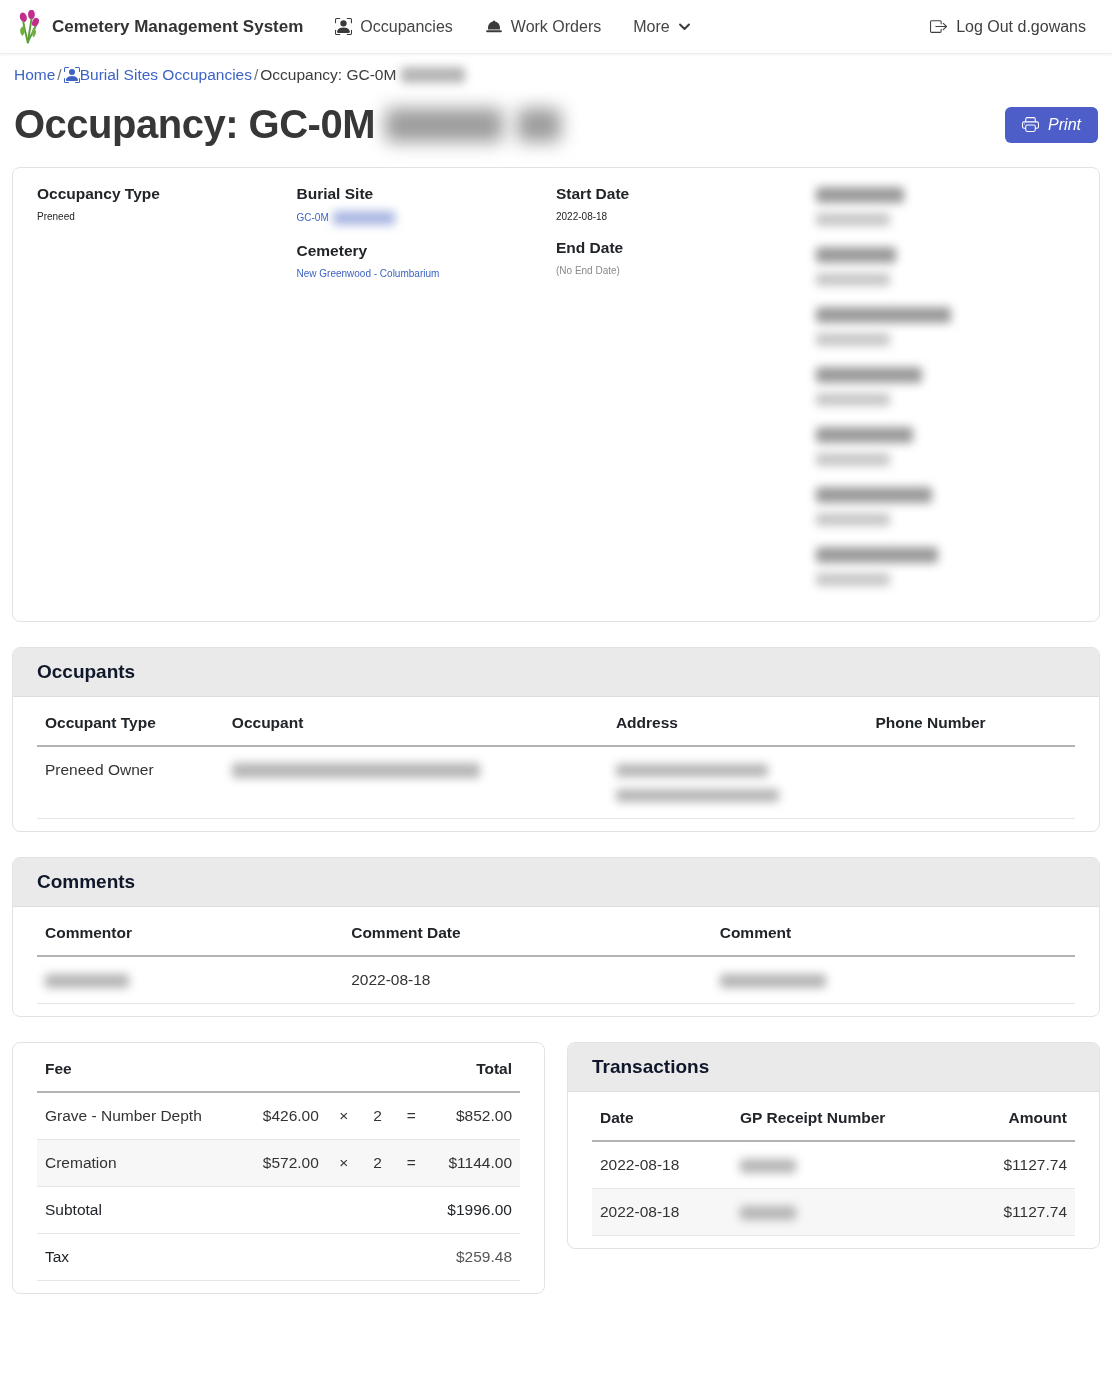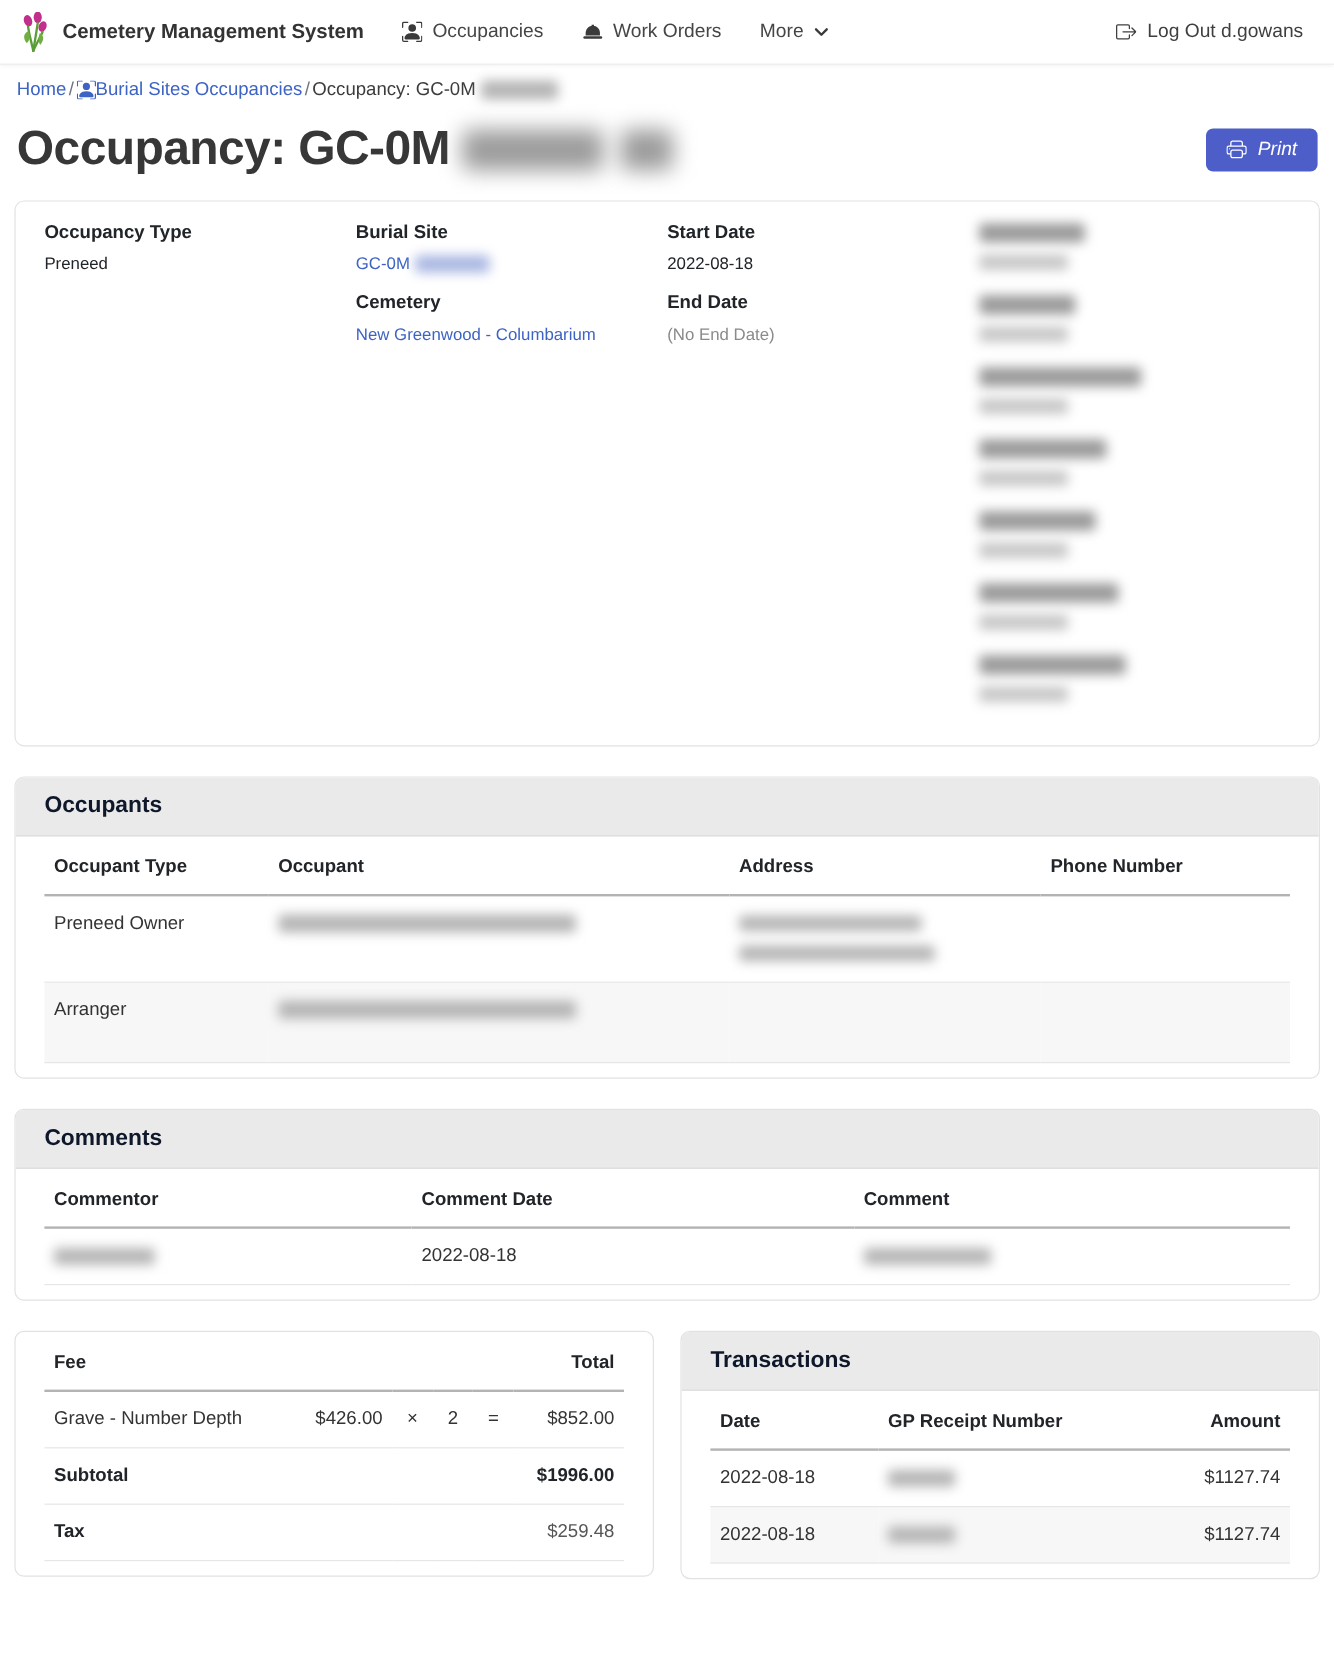--- a/index.html
+++ b/index.html
@@ -30,31 +30,31 @@
     border-radius:6px; padding:9px 17px; font-size:16px; font-family:inherit; cursor:pointer;font-style:italic; }
   
   .card { border:1px solid #e2e2e2; border-radius:8px; margin:0 12px 25px; background:#fff; overflow:hidden; }
   .card-header { background:#eaeaea; padding:13px 24px; font-size:19px; font-weight:700; color:#0f172a;
     border-bottom:1px solid #ddd; }
   .card-body { padding:2px 24px 12px; }
   
   .details-grid { display:grid; grid-template-columns:repeat(4,1fr); padding:17px 24px 16px; }
   .fgroup { margin-bottom:17px; }
   .flabel { font-weight:700; font-size:15.5px; color:#212529; margin-bottom:8px; }
-  .fvalue { font-size:14px; color:#212529; }
+  .fvalue { font-size:10px; color:#212529; }
   .muted { color:#8a8a8a; }
   
   table { width:100%; border-collapse:collapse; font-size:15.5px; }
   th { text-align:left; font-weight:700; color:#212529; padding:15px 8px 13px; border-bottom:2px solid #b3b3b3; }
   td { padding:14px 8px; border-bottom:1px solid #e6e6e6; vertical-align:top; color:#333; }
   tr.striped td { background:#f7f7f7; }
   tr:last-child td { border-bottom:1px solid #e6e6e6; }
   .ta-r { text-align:right; }
   .ta-c { text-align:center; }
-  .bold { font-weight:700; color:#212529;margin-left:45px; }
+  .bold { font-weight:400; color:#212529;margin-left:45px; }
   .val-dim { color:#565656; }
   
   .bottom-row { display:flex; gap:22px; margin:0 12px; align-items:flex-start; }
   .bottom-row .card { margin:0; flex:1; }
   
   .redact { display:inline-block; vertical-align:middle; background:#b5b5b5; border-radius:3px;
     filter:blur(5px); height:14px; }
   .redact-dk { background:#9a9a9a; }
   .redact-lt { background:#c6c6c6; }
   .redact-link { background:#a9b6e2; }
@@ -220,26 +220,20 @@
       <tbody>
         <tr>
           <td>Preneed Owner</td>
           <td><span class="redact" style="width:248px;height:15px"></span></td>
           <td>
             <div><span class="redact" style="width:152px;height:13px"></span></div>
             <div class="rline"><span class="redact" style="width:163px;height:13px"></span></div>
           </td>
           <td></td>
         </tr>
-        <tr class="striped">
-          <td style="padding-bottom:34px">Arranger</td>
-          <td><span class="redact" style="width:248px;height:15px"></span></td>
-          <td></td>
-          <td></td>
-        </tr>
       </tbody>
     </table>
   </div>
 </div>
 
 <div class="card">
   <div class="card-header">Comments</div>
   <div class="card-body">
     <table>
       <thead>
@@ -277,20 +271,28 @@
         </thead>
         <tbody>
           <tr>
             <td>Grave - Number Depth</td>
             <td class="ta-r">$426.00</td>
             <td class="ta-c">×</td>
             <td class="ta-c">2</td>
             <td class="ta-c">=</td>
             <td class="ta-r">$852.00</td>
           </tr>
+          <tr class="striped">
+            <td>Cremation</td>
+            <td class="ta-r">$572.00</td>
+            <td class="ta-c">×</td>
+            <td class="ta-c">2</td>
+            <td class="ta-c">=</td>
+            <td class="ta-r">$1144.00</td>
+          </tr>
           <tr>
             <td class="bold">Subtotal</td>
             <td></td>
               <td></td>
               <td></td>
               <td></td>
             <td class="ta-r bold">$1996.00</td>
           </tr>
           <tr>
             <td class="bold">Tax</td>

